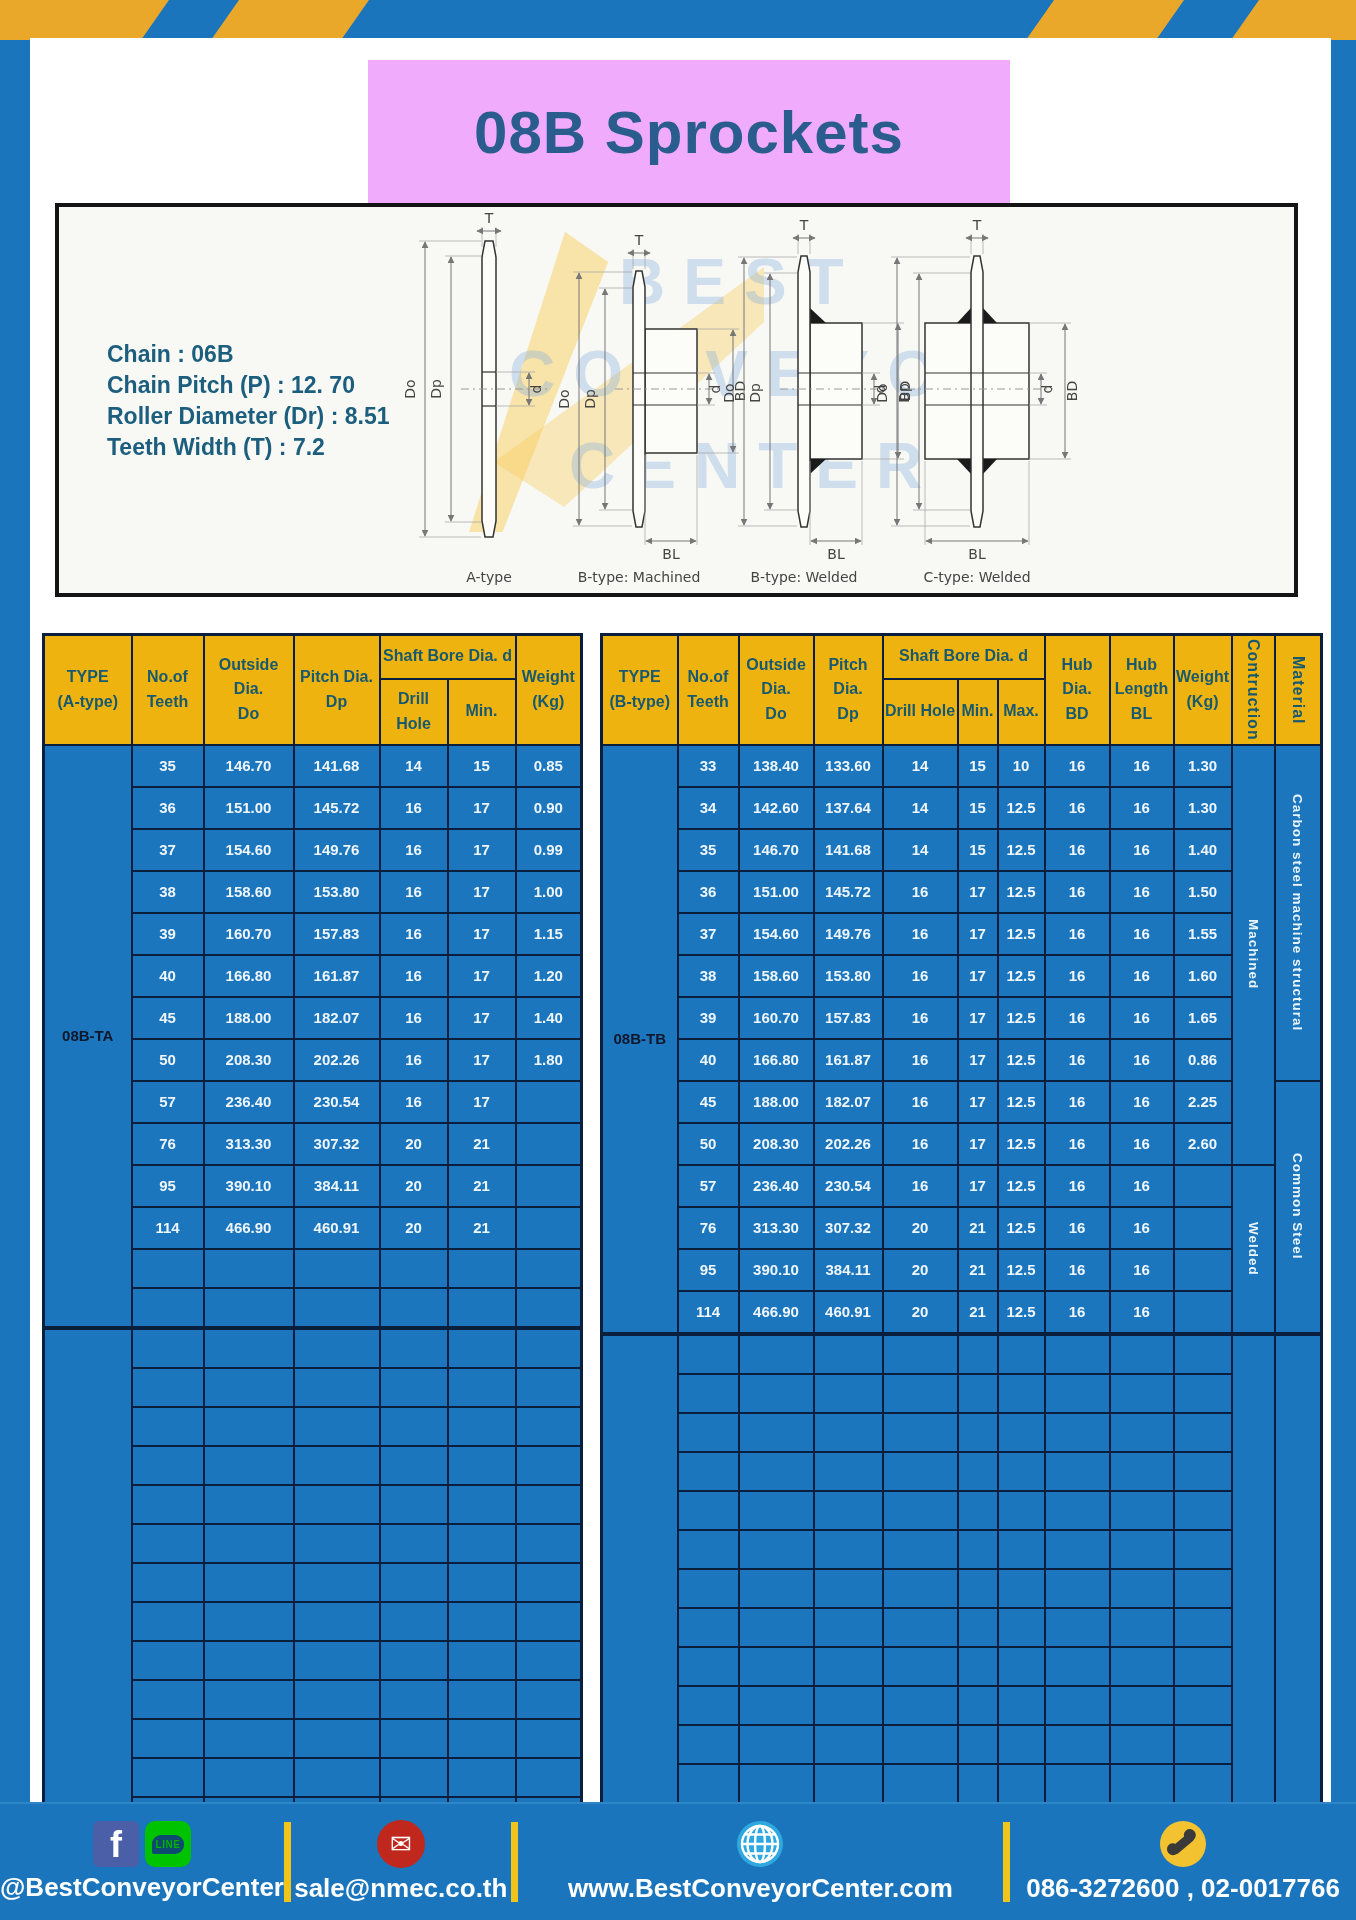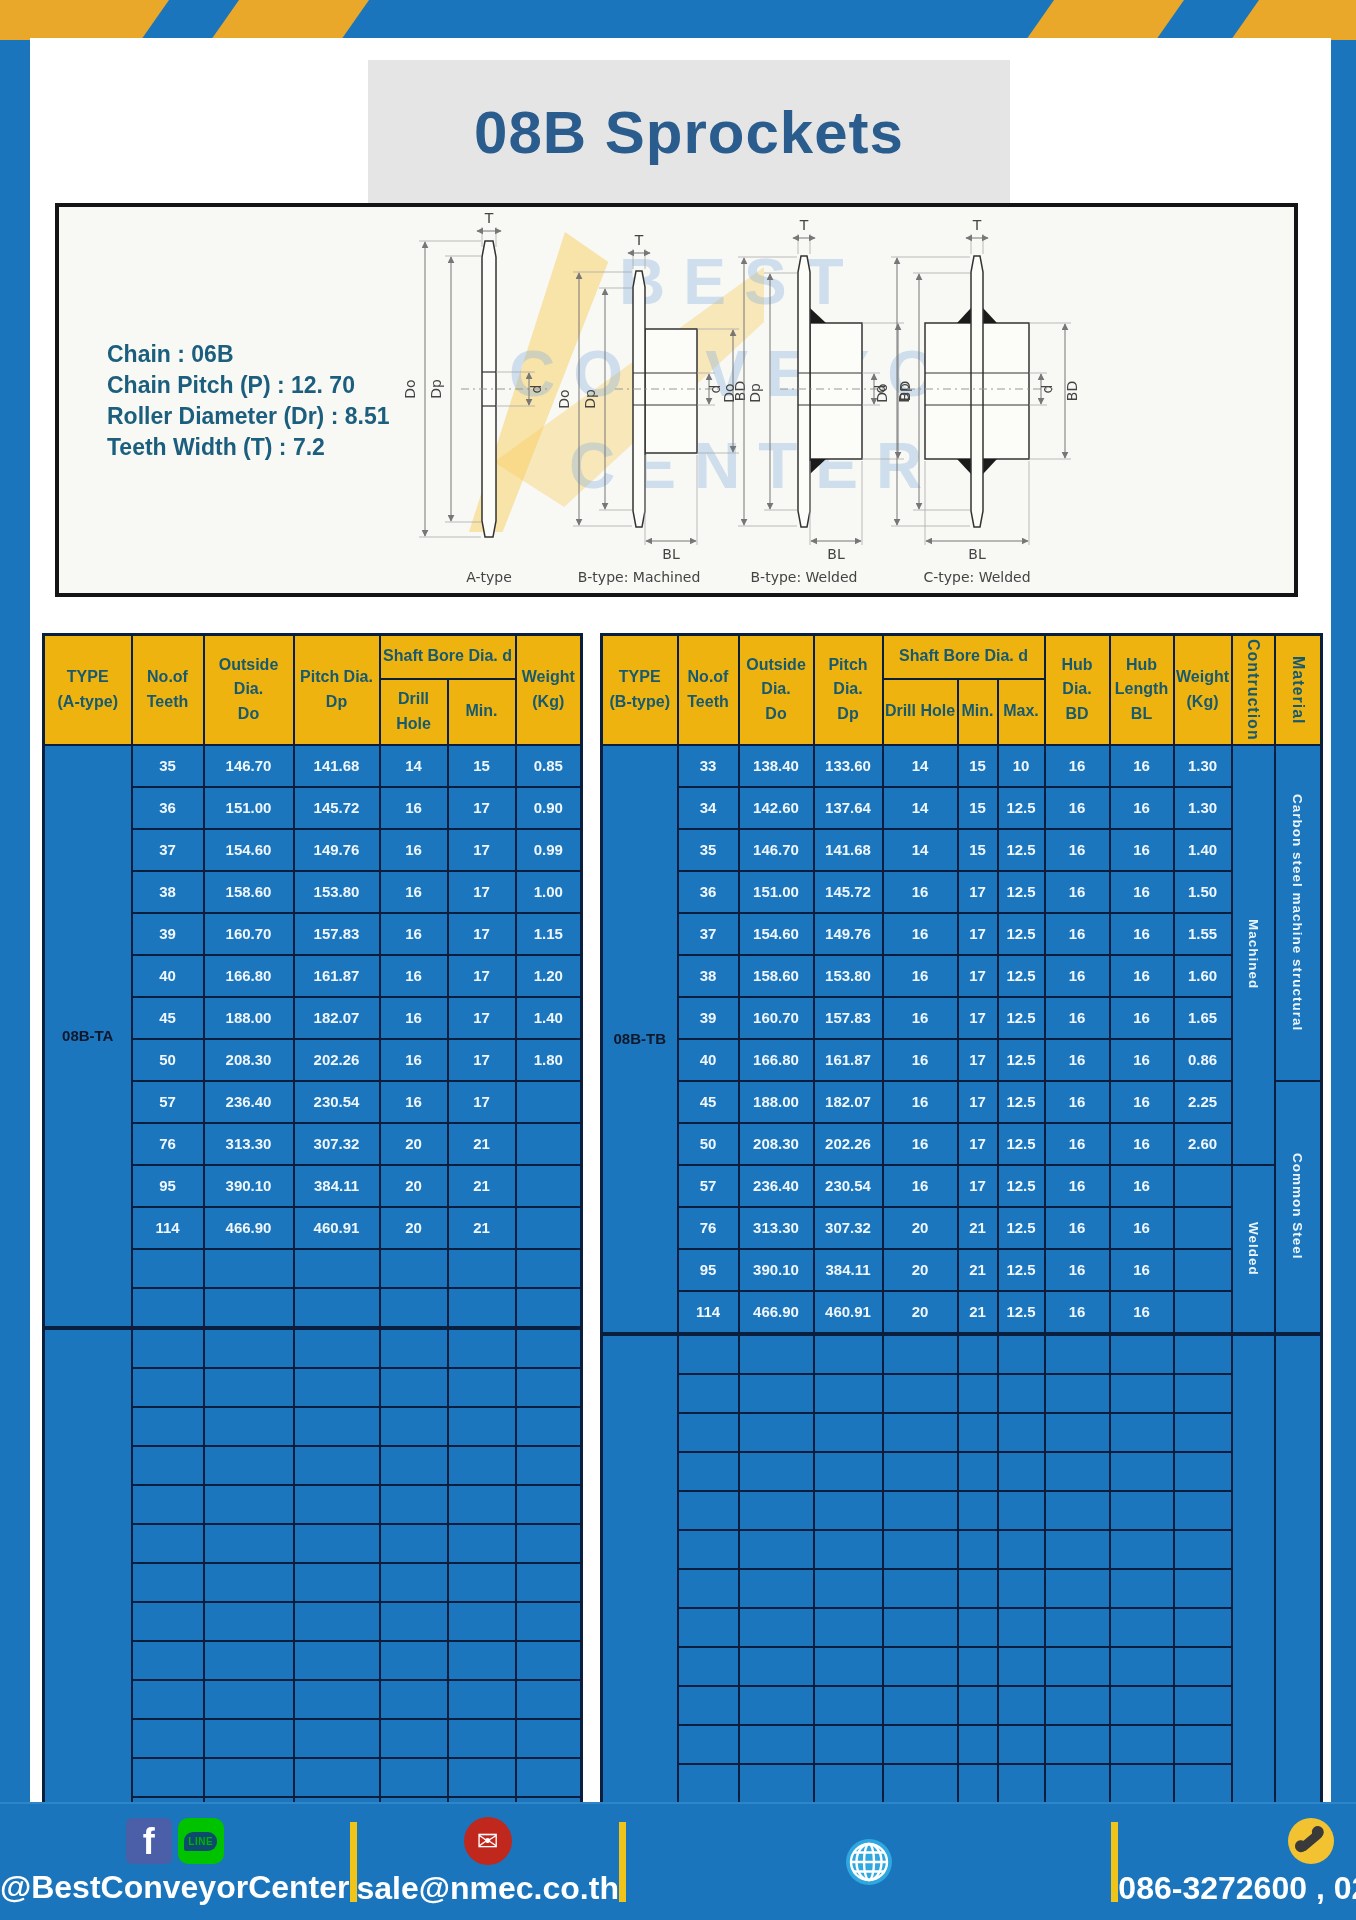--- a/index.html
+++ b/index.html
@@ -1,19 +1,19 @@
 <!DOCTYPE html>
 <html><head>
 <meta charset="utf-8">
 <style>
   html,body{margin:0;padding:0;background:#e8e8e8;font-family:"Liberation Sans",sans-serif;}
   .page{position:relative;width:1356px;height:1920px;background:#1B75BC;overflow:hidden;margin:0 auto;}
   .stripe{position:absolute;top:0;height:40px;background:#E9A82A;transform:skewX(-35deg);}
   .white-area{position:absolute;left:30px;top:38px;width:1301px;height:1766px;background:#ffffff;}
-  .banner{position:absolute;left:368px;top:60px;width:642px;height:144px;background:#e5e5e5;display:flex;align-items:center;justify-content:center;}
+  .banner{position:absolute;left:368px;top:60px;width:642px;height:144px;background:#f0abfc;display:flex;align-items:center;justify-content:center;}
   .banner h1{margin:0;font-size:60px;font-weight:bold;color:#2A5D8E;letter-spacing:1px;}
   .diagram-box{position:absolute;left:55px;top:203px;width:1235px;height:386px;background:#f8f8f5;border:4px solid #141414;}
   .specs{position:absolute;left:48px;top:132px;color:#1B5E7D;font-size:23px;font-weight:bold;line-height:31px;white-space:nowrap;}
   .watermark{position:absolute;left:380px;top:15px;width:700px;height:345px;overflow:hidden;pointer-events:none;}
   .wm-sw{position:absolute;}
   .sw1{left:30px;top:10px;width:240px;height:300px;background:rgba(247,206,92,.50);clip-path:polygon(0 100%,40% 0,58% 10%,14% 100%);}
   .sw2{left:55px;top:45px;width:270px;height:250px;background:rgba(247,206,92,.40);clip-path:polygon(100% 0,0 78%,26% 96%,100% 22%);}
   .wm-text{position:absolute;left:70px;top:14px;font-weight:bold;font-size:64px;letter-spacing:18px;color:rgba(140,180,220,.38);line-height:92px;}
   .wm-text div:nth-child(1){margin-left:110px;}
   .wm-text div:nth-child(3){margin-left:60px;}
@@ -38,21 +38,21 @@
   .num-cell{height:38px;color:#EFF6FD;font-size:15px;font-weight:600;}
   .type-cell{color:#0f172a;font-size:15px;font-weight:700;}
   tr.erow td{height:35px;}
   tr.sec-split td{border-top:4px solid #0A1F3D;}
   .vert-cell{writing-mode:vertical-rl;text-orientation:mixed;color:#EAF4FC;font-size:13.5px;font-weight:600;letter-spacing:1px;padding:8px 0;}
   th.vhd{writing-mode:vertical-rl;text-orientation:mixed;font-size:15px;letter-spacing:1px;}
   
   .footer{position:absolute;left:0;bottom:0;width:1356px;height:116px;background:#1B75BC;display:flex;align-items:center;border-top:2px solid #2e86c8;}
   .f-sec{display:flex;flex-direction:column;align-items:center;justify-content:center;gap:5px;height:100%;}
   .f-div{width:7px;height:80px;background:#F0C419;flex:0 0 auto;}
-  .f-label{color:#ffffff;font-size:32px;font-weight:bold;white-space:nowrap;}
+  .f-label{color:#ffffff;font-size:26px;font-weight:bold;white-space:nowrap;}
   .f-icons{display:flex;gap:6px;align-items:center;}
   .icon-fb{width:46px;height:46px;background:#4A5FA8;border-radius:6px;color:#fff;font-size:36px;font-weight:bold;display:flex;align-items:flex-end;justify-content:center;line-height:44px;}
   .icon-line{width:46px;height:46px;background:#00C300;border-radius:10px;display:flex;align-items:center;justify-content:center;}
   .line-bubble{background:#0c4a6e;border-radius:9px 9px 9px 2px;padding:4px 4px;color:#00B300;font-size:10px;font-weight:bold;letter-spacing:.5px;}
   .icon-circle{width:48px;height:48px;border-radius:50%;display:flex;align-items:center;justify-content:center;}
   .icon-mail{background:#C0271D;color:#fff;font-size:26px;}
   .s1{flex:0 0 18.2%;} .s2{flex:0 0 16.2%;} .s3{flex:0 0 35.8%;} .s4{flex:1;}
 </style>
 </head>
 <body>
@@ -844,20 +844,21 @@
         <circle cx="24" cy="24" r="23" fill="#2FA8E0"></circle>
         <g stroke="#ffffff" stroke-width="2.4" fill="none">
           <circle cx="24" cy="24" r="18"></circle>
           <ellipse cx="24" cy="24" rx="12.5" ry="18"></ellipse>
           <ellipse cx="24" cy="24" rx="5" ry="18"></ellipse>
           <line x1="6" y1="24" x2="42" y2="24"></line>
           <line x1="8" y1="14.5" x2="40" y2="14.5"></line>
           <line x1="8" y1="33.5" x2="40" y2="33.5"></line>
         </g>
       </svg>
+      <div class="f-label">www.BestConveyorCenter.com</div>
     </div>
     <div class="f-div"></div>
     <div class="f-sec s4">
       <svg class="icon-circle" width="48" height="48" viewBox="0 0 48 48">
         <circle cx="24" cy="24" r="23" fill="#F2C230"></circle>
         <g transform="rotate(-40 24 24)" fill="#3A3A3A">
           <rect x="10" y="19" width="28" height="9" rx="4.5"></rect>
           <circle cx="13" cy="21.5" r="6"></circle>
           <circle cx="35" cy="21.5" r="6"></circle>
         </g>

